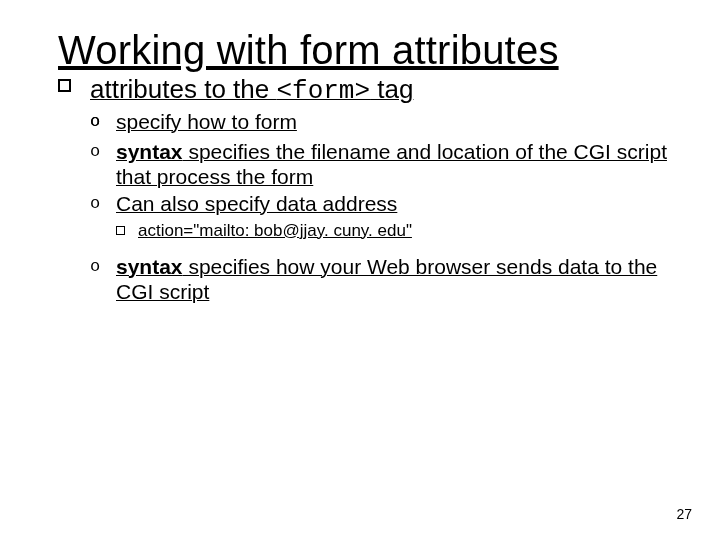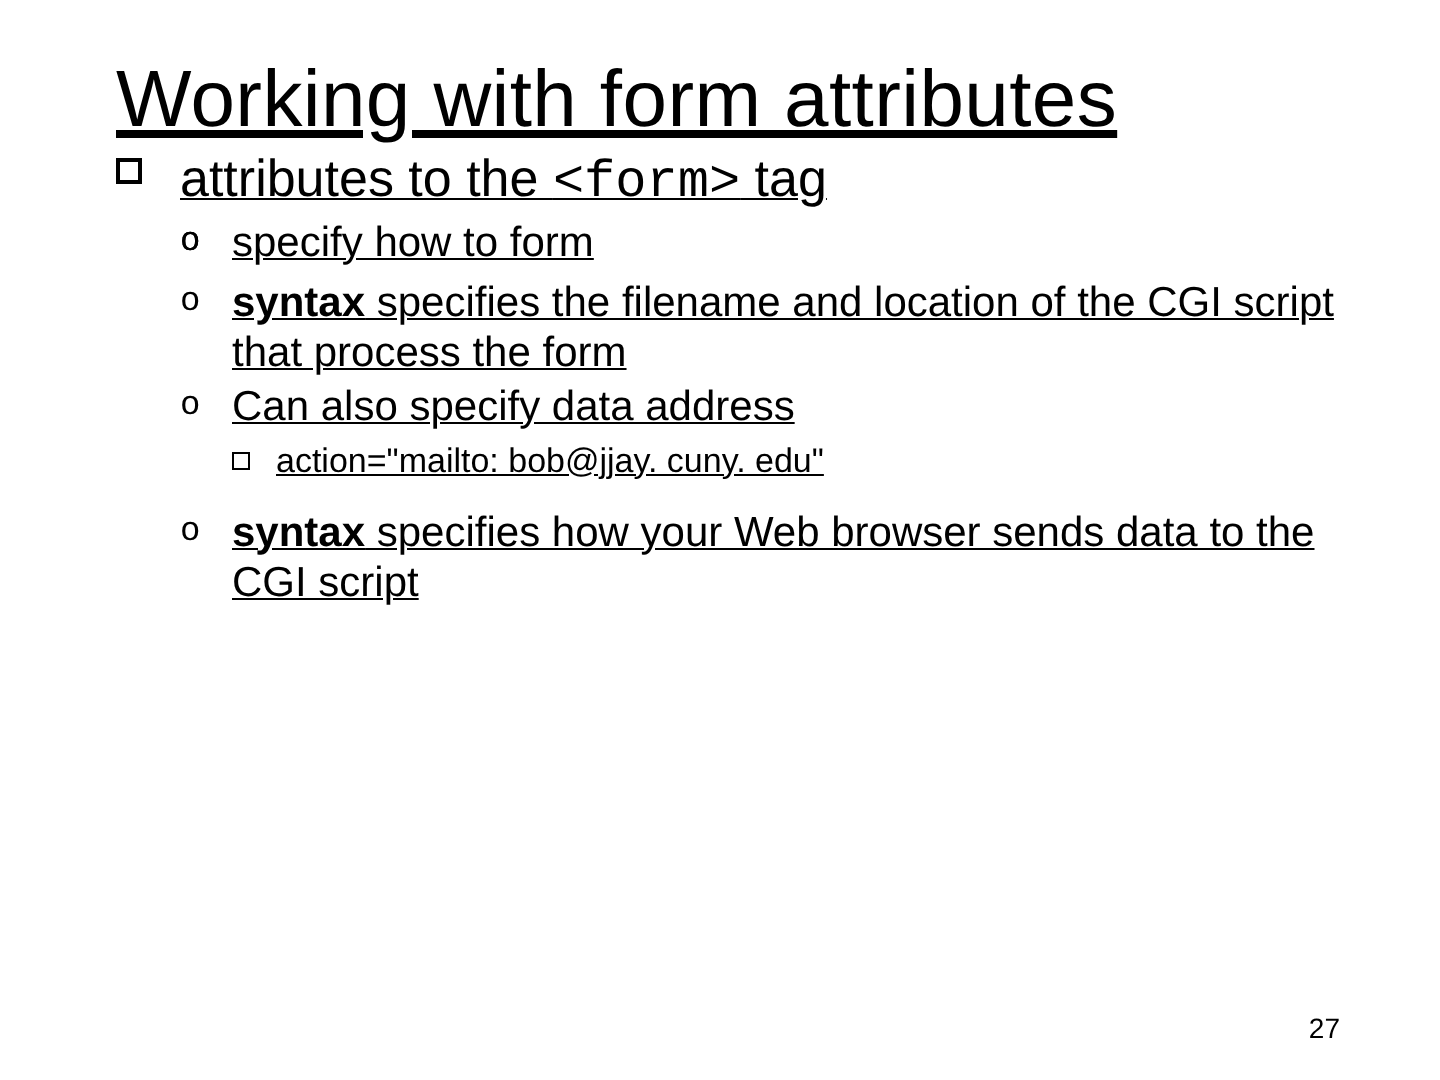--- a/index.html
+++ b/index.html
@@ -101,21 +101,21 @@
     display: block;
     margin: 4px 0 10px 32px;
   }
   .mono-inline {
     font-family: "Courier New", monospace;
   }
   .boldw { font-weight: bold; }
 
   .pagenum {
     position: absolute;
-    right: 50px;
+    right: 28px;
     bottom: 18px;
     font-size: 14px;
     color: #000;
     margin-top: 15px;
   }
   .gap { height: 10px; }
 </style>
 </head>
 <body>
 

